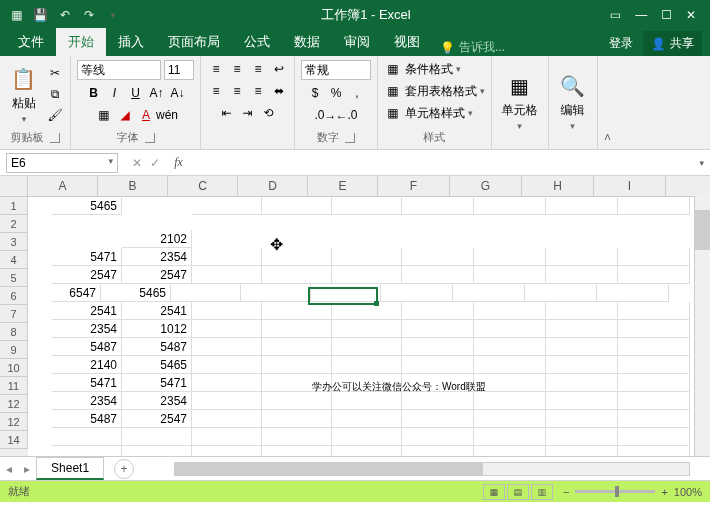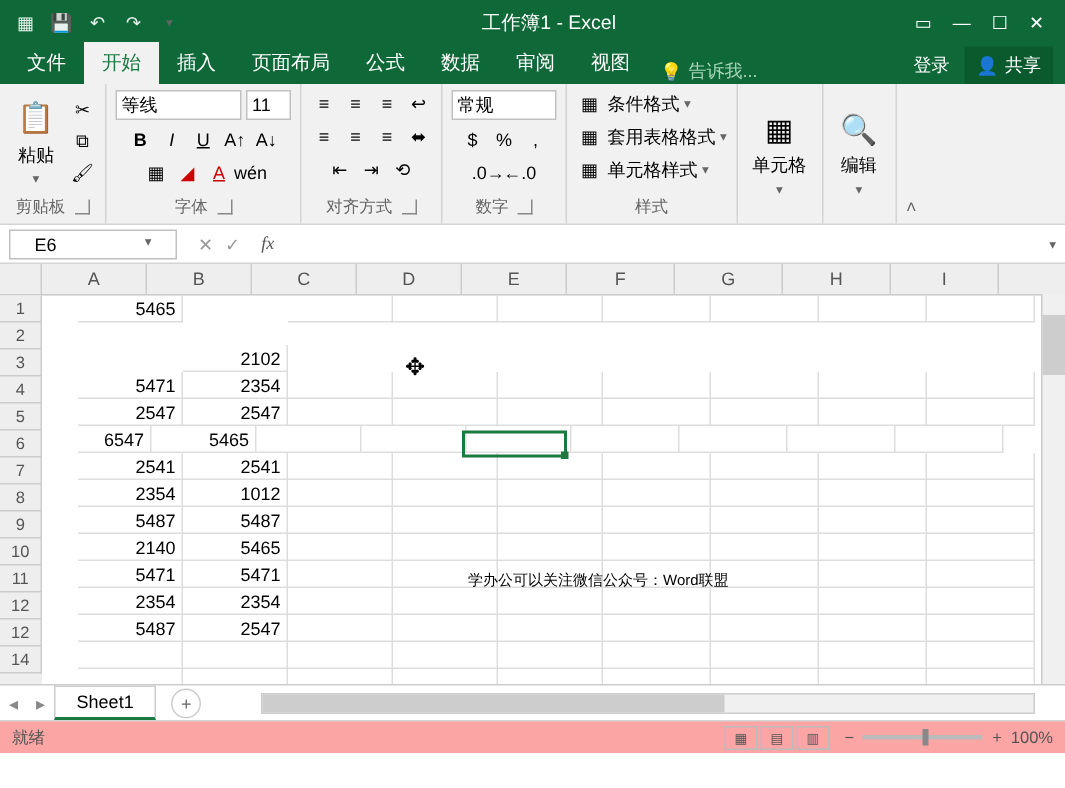--- a/index.html
+++ b/index.html
@@ -22,21 +22,21 @@
 .launcher { width: 10px; height: 10px; border: 1px solid #888; border-top: none; border-left: none; display: inline-block; }
 .bigbtn { display: flex; flex-direction: column; align-items: center; gap: 2px; padding: 0 4px; }
 .bigbtn .ico { width: 28px; height: 28px; display: flex; align-items: center; justify-content: center; font-size: 20px; }
 .smico { width: 18px; height: 18px; display: flex; align-items: center; justify-content: center; font-size: 12px; border: 1px solid transparent; }
 .col { display: flex; flex-direction: column; gap: 3px; }
 .row { display: flex; gap: 3px; align-items: center; }
 select.fake, input.fake { border: 1px solid #c0c0c0; background: #fff; font-size: 12px; padding: 1px 3px; height: 20px; }
 .dd { font-size: 9px; color: #666; }
 .collapse { width: 20px; display: flex; align-items: flex-end; justify-content: center; padding-bottom: 4px; color: #666; }
 .namebox-row { height: 26px; border-bottom: 1px solid #d4d4d4; display: flex; align-items: center; background: #fff; }
-.namebox { width: 112px; border: 1px solid #c0c0c0; margin: 0 6px; padding: 2px 16px; display: flex; justify-content: space-between; }
+.namebox { width: 112px; border: 1px solid #c0c0c0; margin: 0 6px; padding: 2px 4px; display: flex; justify-content: space-between; }
 .fx-btns { display: flex; gap: 8px; padding: 0 8px; color: #999; }
 .fx-label { font-style: italic; font-family: serif; color: #555; padding: 0 6px; }
 .formula { flex: 1; border-left: 1px solid #e0e0e0; padding-left: 6px; }
 .grid-area { position: relative; height: 280px; overflow: hidden; }
 .colheads { display: flex; background: #eee; border-bottom: 1px solid #ccc; }
 .corner { width: 28px; height: 20px; border-right: 1px solid #ccc; background: #eee; }
 .ch { height: 20px; border-right: 1px solid #ccc; text-align: center; line-height: 20px; color: #555; }
 .gridbody { display: flex; }
 .rowheads { width: 28px; background: #eee; }
 .rh { height: 18px; border-bottom: 1px solid #ccc; border-right: 1px solid #ccc; text-align: center; line-height: 18px; color: #555; font-size: 11px; }
@@ -48,21 +48,21 @@
 .note { position: absolute; font-weight: normal; font-size: 10px; white-space: nowrap; }
 .cursor { position: absolute; font-size: 16px; pointer-events: none; }
 .sheettabs { height: 24px; border-top: 1px solid #ccc; display: flex; align-items: center; background: #fff; }
 .navarrow { padding: 0 6px; color: #888; }
 .sheettab { padding: 3px 14px; border: 1px solid #ccc; border-bottom: 2px solid #1a7a3f; background: #fff; font-size: 12px; }
 .addsheet { width: 20px; height: 20px; border: 1px solid #ccc; border-radius: 50%; margin-left: 10px; text-align: center; line-height: 18px; color: #666; }
 .hscroll { flex: 1; margin: 0 20px 0 40px; height: 14px; background: #f0f0f0; border: 1px solid #ccc; position: relative; }
 .hscroll .thumb { position: absolute; left: 0; width: 60%; height: 100%; background: #cdcdcd; }
 .vscroll { position: absolute; right: 0; top: 20px; width: 16px; bottom: 0; background: #f0f0f0; border-left: 1px solid #ccc; }
 .vscroll .thumb { position: absolute; top: 14px; width: 100%; height: 40px; background: #cdcdcd; }
-.status { height: 22px; background: #fca5a5; border-top: 1px solid #d4d4d4; display: flex; align-items: center; padding: 0 8px; font-size: 11px; color: #555; }
+.status { height: 22px; background: #bef264; border-top: 1px solid #d4d4d4; display: flex; align-items: center; padding: 0 8px; font-size: 11px; color: #555; }
 .status .views { margin-left: auto; display: flex; gap: 2px; }
 .vbtn { width: 22px; height: 16px; border: 1px solid #bbb; display: flex; align-items: center; justify-content: center; font-size: 9px; }
 .zoom { display: flex; align-items: center; gap: 6px; margin-left: 10px; }
 .slider { width: 80px; height: 3px; background: #bbb; position: relative; }
 .slider .h { position: absolute; left: 50%; top: -4px; width: 4px; height: 11px; background: #888; }
 </style>
 </head>
 <body>
 
 <div class="titlebar">
@@ -171,24 +171,20 @@
         <span class="smico">≡</span>
         <span class="smico">≡</span>
         <span class="smico">⬌</span>
       </div>
       <div class="row">
         <span class="smico">⇤</span>
         <span class="smico">⇥</span>
         <span class="smico">⟲</span>
       </div>
     </div>
-    <div class="group-label">
-        <span>对齐方式</span>
-        <span class="launcher"></span>
-      </div>
   </div>
 
   <div class="group">
     <div class="group-body col" style="gap:4px">
       <input class="fake" style="width: 70px;" value="常规">
       <div class="row">
         <span class="smico">$</span>
         <span class="smico">%</span>
         <span class="smico">,</span>
       </div>

